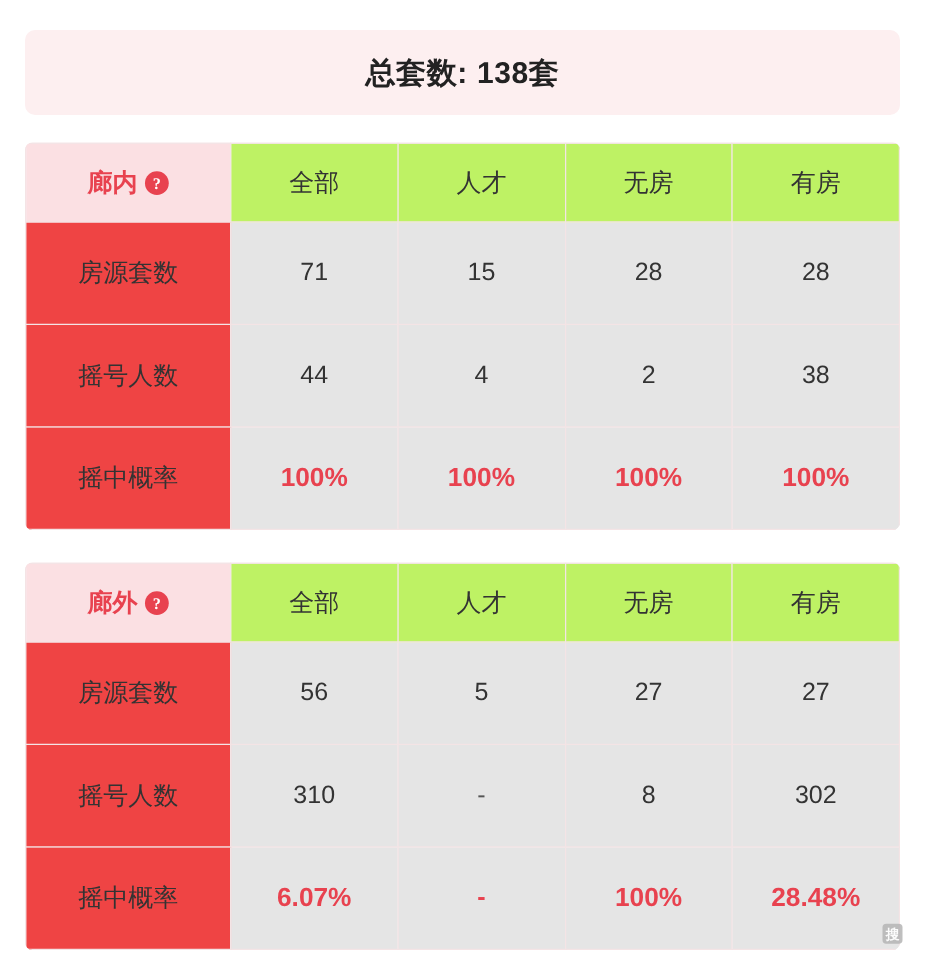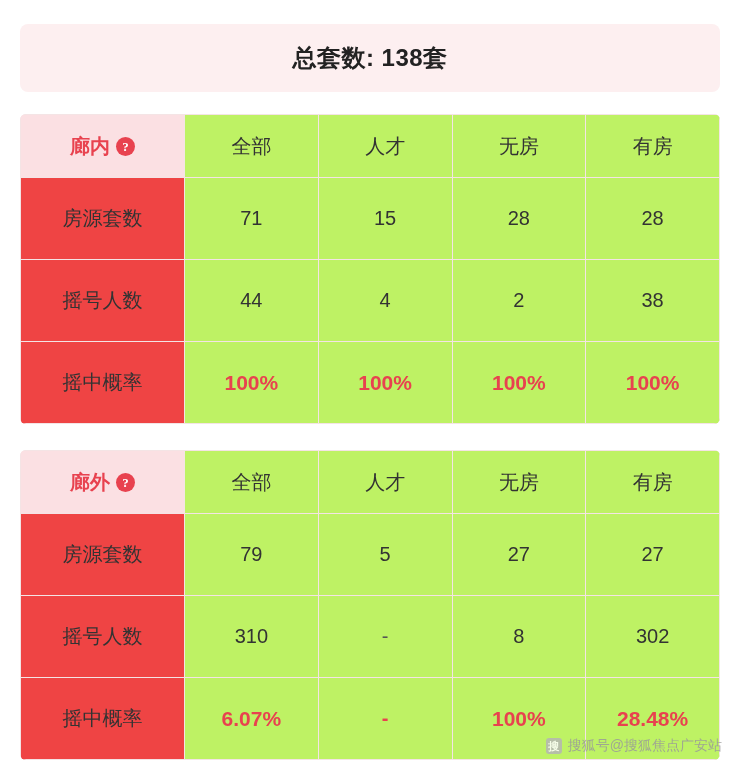--- a/index.html
+++ b/index.html
@@ -53,21 +53,21 @@
   .stat-table th,
   .stat-table td {
     border: 1px solid #f4e4e5;
     text-align: center;
     vertical-align: middle;
     font-size: 20px;
     font-weight: normal;
     color: #333333;
     height: 81px;
     padding: 0;
-    background: #bef264;
+    background: #e5e5e5;
   }
   .stat-table thead th {
     background: #bef264;
     height: 62px;
     font-size: 20px;
     color: #333333;
   }
   .stat-table thead th.corner {
     color: #e8424f;
     font-weight: bold;
@@ -200,21 +200,21 @@
         </th>
         <th>全部</th>
         <th>人才</th>
         <th>无房</th>
         <th>有房</th>
       </tr>
     </thead>
     <tbody>
       <tr>
         <td class="row-head col-label">房源套数</td>
-        <td>79</td>
+        <td>56</td>
         <td>5</td>
         <td>27</td>
         <td>27</td>
       </tr>
       <tr>
         <td class="row-head col-label">摇号人数</td>
         <td>310</td>
         <td class="dash">-</td>
         <td>8</td>
         <td>302</td>
@@ -224,16 +224,15 @@
         <td class="rate">6.07%</td>
         <td class="dash-rate">-</td>
         <td class="rate">100%</td>
         <td class="rate">28.48%</td>
       </tr>
     </tbody>
   </table>
 
   <div class="watermark">
     <span class="wm-logo">搜</span>
-    <span>搜狐号@搜狐焦点广安站</span>
   </div>
 
 </div>
 
 </body></html>

